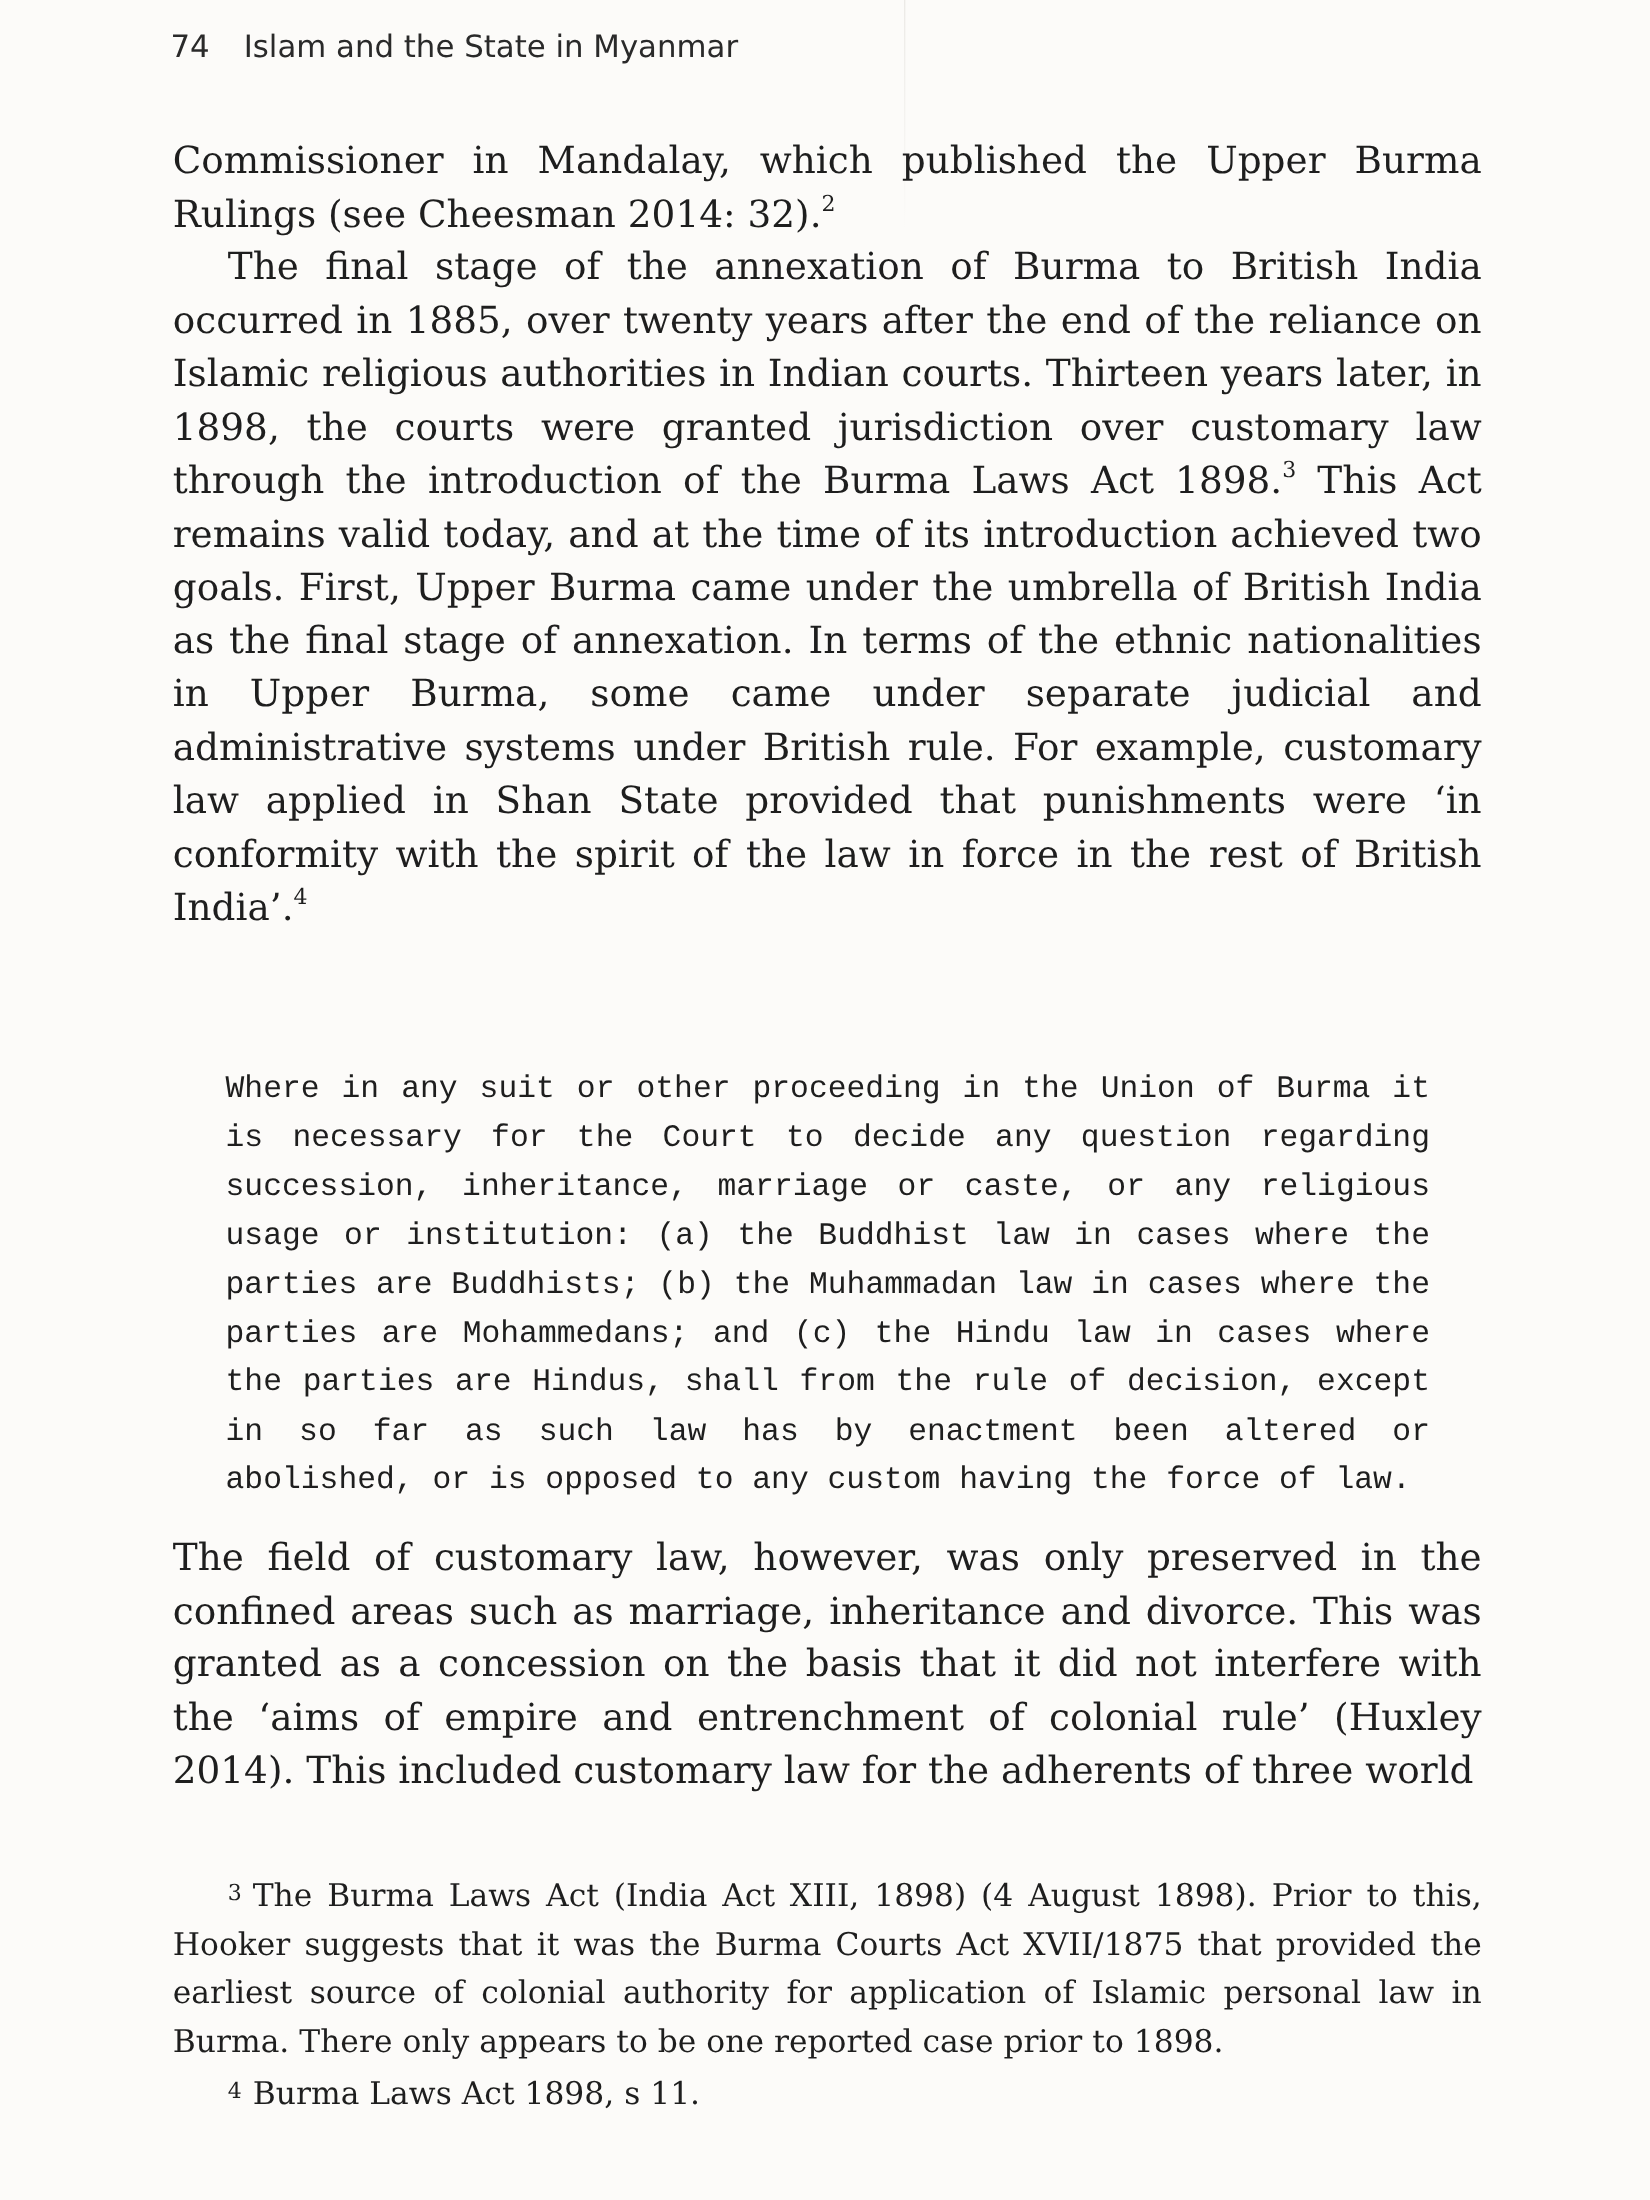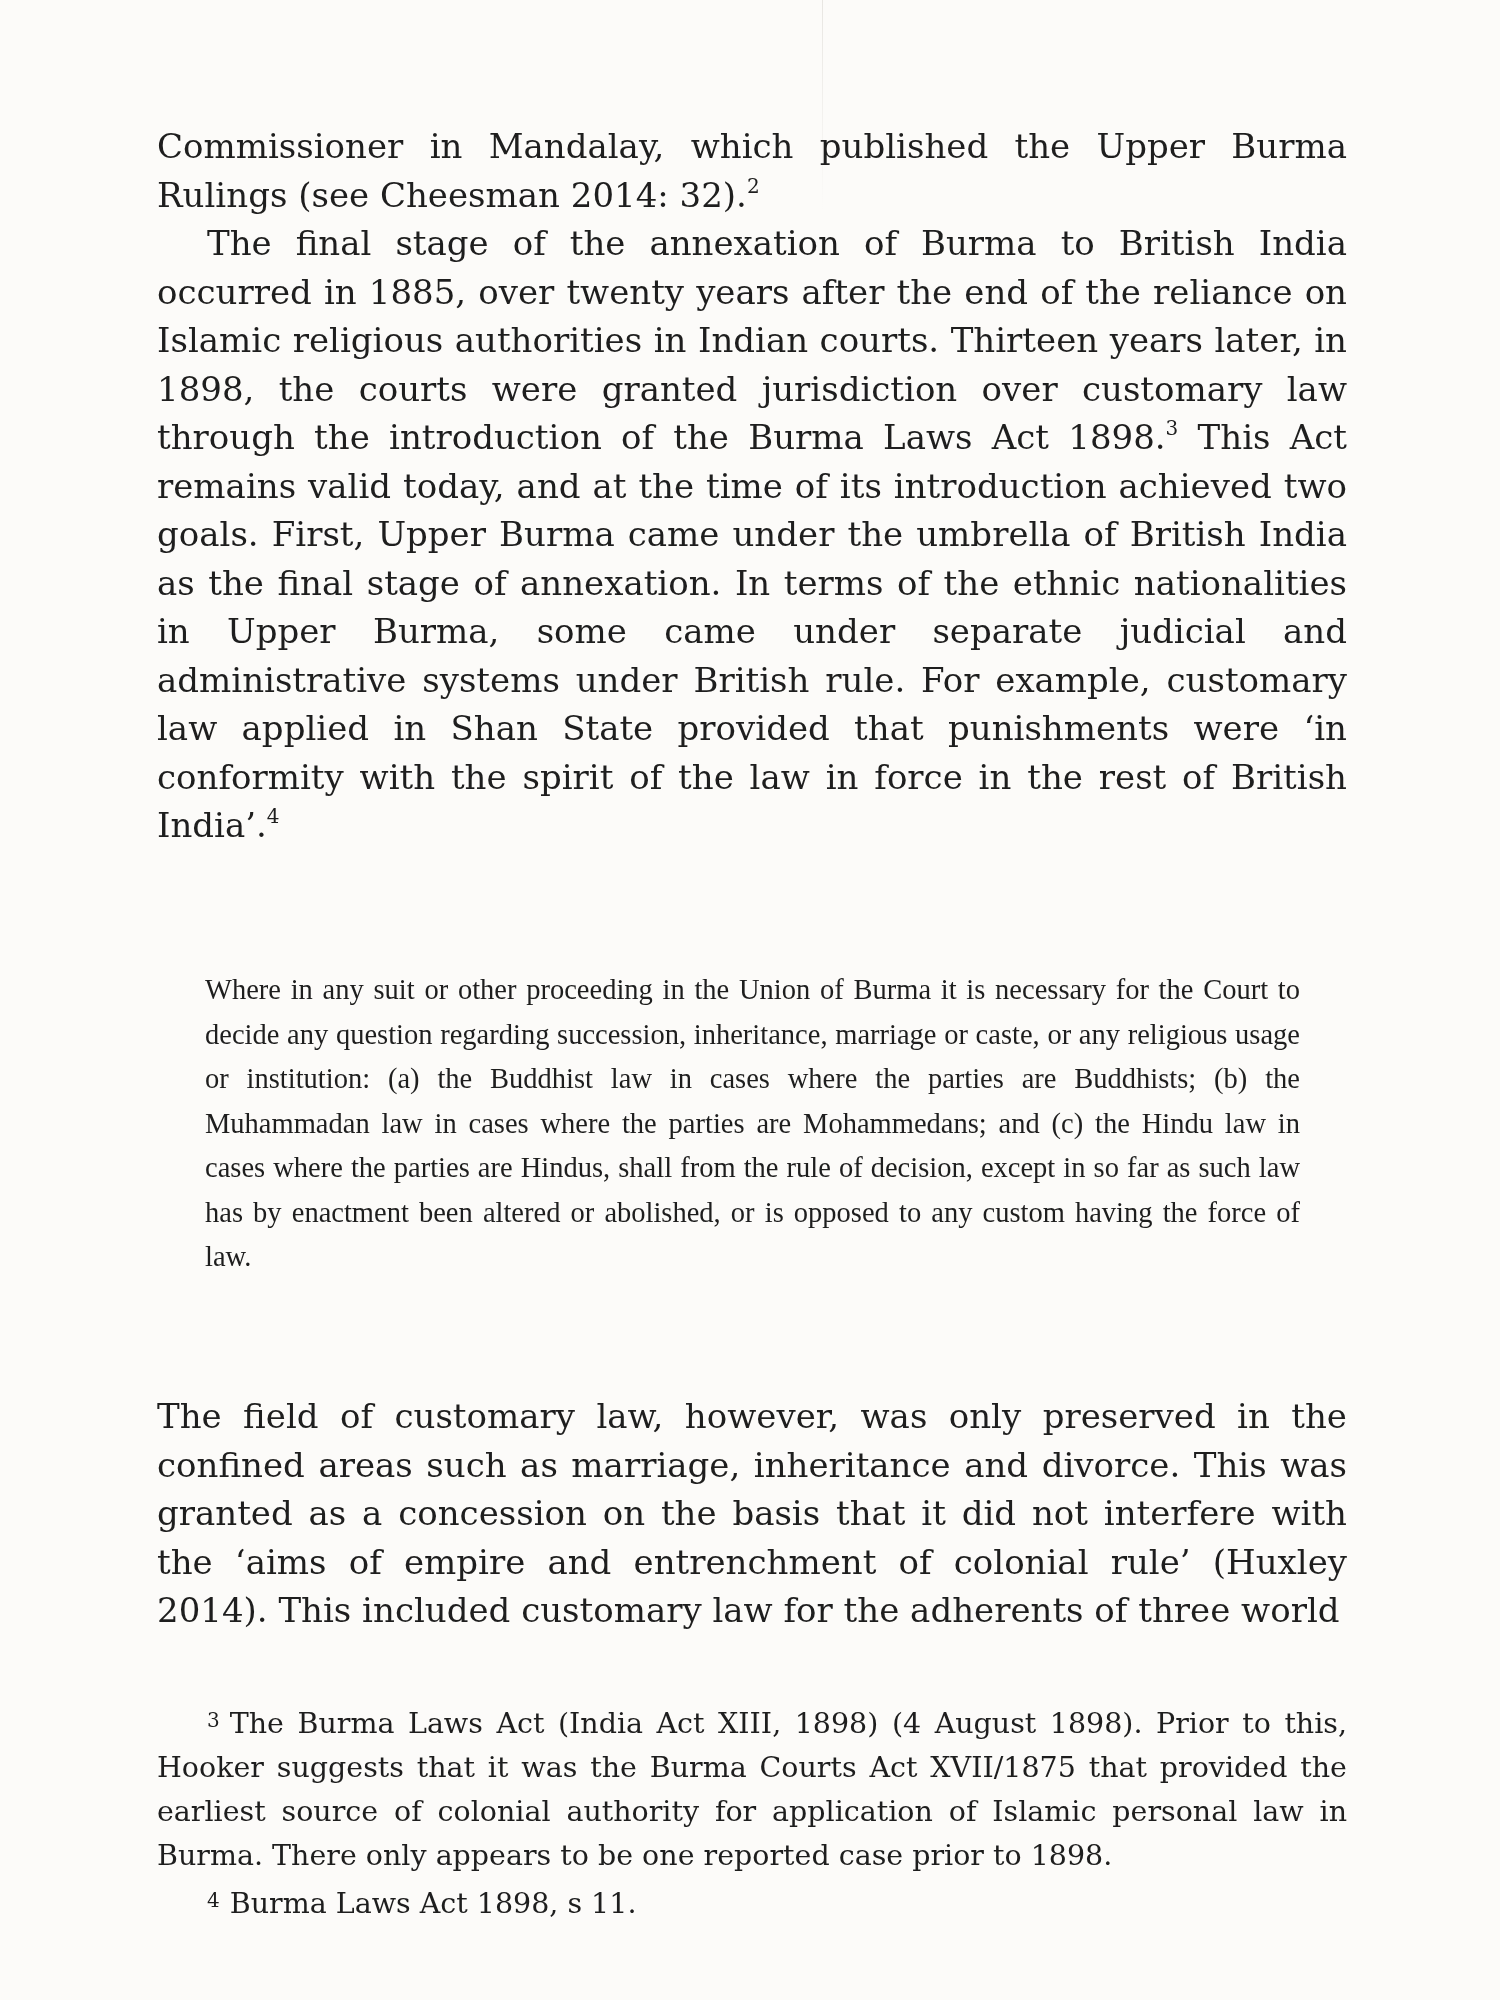--- a/index.html
+++ b/index.html
@@ -51,21 +51,21 @@
   .indent {
     text-indent: 50px;
   }
   #block-1 { top: 122px; }
   #block-2 { top: 1392px; }
   .blockquote {
     position: absolute;
     left: 205px;
     width: 1095px;
     top: 968px;
-    font-family: Liberation Serif, serif;
+    font-family: Liberation Mono, monospace;
     font-size: 28.5px;
     line-height: 44.5px;
     text-align: justify;
     color: #1e1e1e;
     margin: 0;
   }
   .footnotes {
     position: absolute;
     left: 157px;
     width: 1190px;
@@ -101,20 +101,24 @@
     background: linear-gradient(#e8e6e2, rgba(232,230,226,0));
   }
 </style>
 </head>
 <body>
 
 <div class="page">
 
   <div class="gutter-line"></div>
 
+  <div class="running-head">
+    <span class="folio">74</span>
+    <span>Islam and the State in Myanmar</span>
+  </div>
 
   <div class="body-text" id="block-1">
     <p class="para"><span>Commissioner in Mandalay, which published the Upper Burma Rulings (see Cheesman 2014: 32).</span><sup class="ref">2</sup></p>
     <p class="para indent"><span>The final stage of the annexation of Burma to British India occurred in 1885, over twenty years after the end of the reliance on Islamic religious authorities in Indian courts. Thirteen years later, in 1898, the courts were granted jurisdiction over customary law through the introduction of the Burma Laws Act 1898.</span><sup class="ref">3</sup><span> This Act remains valid today, and at the time of its introduction achieved two goals. First, Upper Burma came under the umbrella of British India as the final stage of annexation. In terms of the ethnic nationalities in Upper Burma, some came under separate judicial and administrative sys­tems under British rule. For example, customary law applied in Shan State provided that punishments were ‘in conformity with the spirit of the law in force in the rest of British India’.</span><sup class="ref">4</sup></p>
   </div>
 
   <blockquote class="blockquote">
     <span>Where in any suit or other proceeding in the Union of Burma it is necessary for the Court to decide any question regarding succession, inheritance, marriage or caste, or any religious usage or institution: (a) the Buddhist law in cases where the parties are Buddhists; (b) the Muhammadan law in cases where the parties are Mohammedans; and (c) the Hindu law in cases where the parties are Hindus, shall from the rule of decision, except in so far as such law has by enactment been altered or abolished, or is opposed to any custom having the force of law.</span>
   </blockquote>
 

